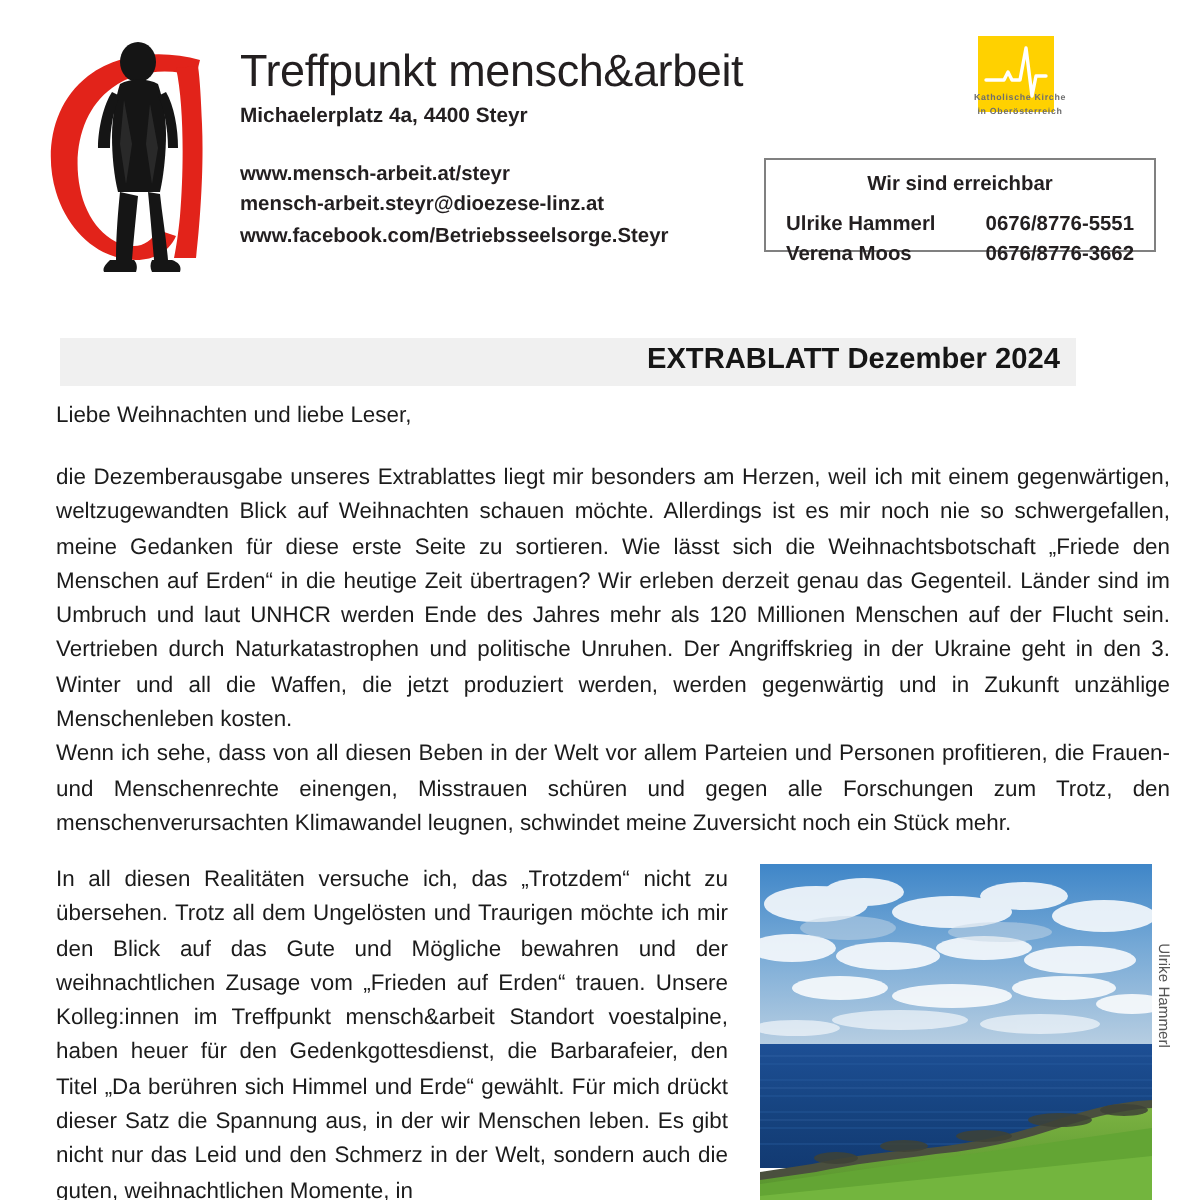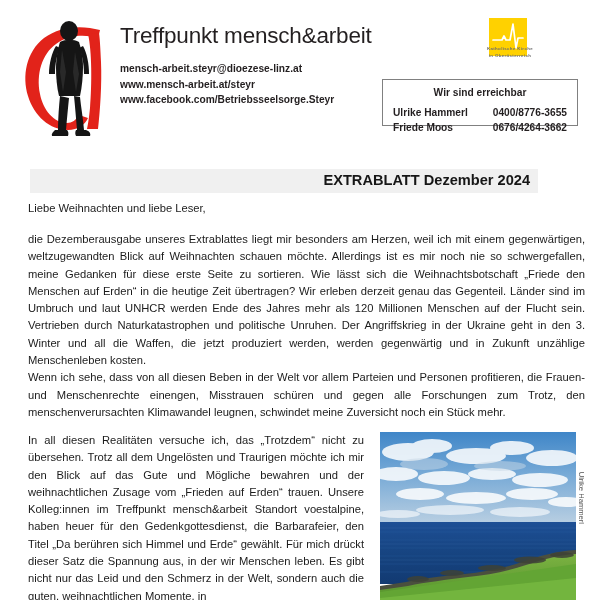--- a/index.html
+++ b/index.html
@@ -232,49 +232,50 @@
       <g fill="#3a3a3a" opacity="0.55">
         <path d="M40 38 L44 60 L41 80 L38 60 Z"></path>
         <path d="M53 40 L57 62 L54 80 L51 60 Z"></path>
       </g>
     </svg>
   </div>
 
   <div class="masthead">
     <div class="brand-title">Treffpunkt mensch&amp;arbeit</div>
     <div class="brand-sub">
+      <div>Michaelerplatz 4a, 4400 Steyr</div>
     </div>
     <div class="brand-contact">
+      <div>www.mensch-arbeit.at/steyr</div>
       <div>mensch-arbeit.steyr@dioezese-linz.at</div>
-      <div>www.mensch-arbeit.at/steyr</div>
       <div>www.facebook.com/Betriebsseelsorge.Steyr</div>
     </div>
   </div>
 
   <div class="kk-logo">
     <svg width="38" height="38" viewBox="0 0 38 38" xmlns="http://www.w3.org/2000/svg">
       <rect width="38" height="38" fill="#ffd100"></rect>
       <path d="M4 22 L13 22 L15 18 L17 22 L21 22 L24 6 L27 30 L29 20 L34 20" fill="none" stroke="#ffffff" stroke-width="1.7" stroke-linejoin="round" stroke-linecap="round"></path>
     </svg>
   </div>
   <div class="kk-caption">
     <div>Katholische Kirche</div>
     <div>in Oberösterreich</div>
   </div>
 
   <div class="contact-box">
     <div class="contact-box-title">Wir sind erreichbar</div>
     <div class="contact-rows">
       <div class="contact-row">
         <span class="nm">Ulrike Hammerl</span>
-        <span class="ph">0400/8776-3655</span>
+        <span class="ph">0676/8776-5551</span>
       </div>
       <div class="contact-row">
-        <span class="nm">Friede Moos</span>
-        <span class="ph">0676/4264-3662</span>
+        <span class="nm">Verena Moos</span>
+        <span class="ph">0676/8776-3662</span>
       </div>
     </div>
   </div>
 </div>
 
 <div class="banner">
   <div class="banner-text">EXTRABLATT Dezember 2024</div>
 </div>
 
 <div class="salutation">Liebe Weihnachten und liebe Leser,</div>

